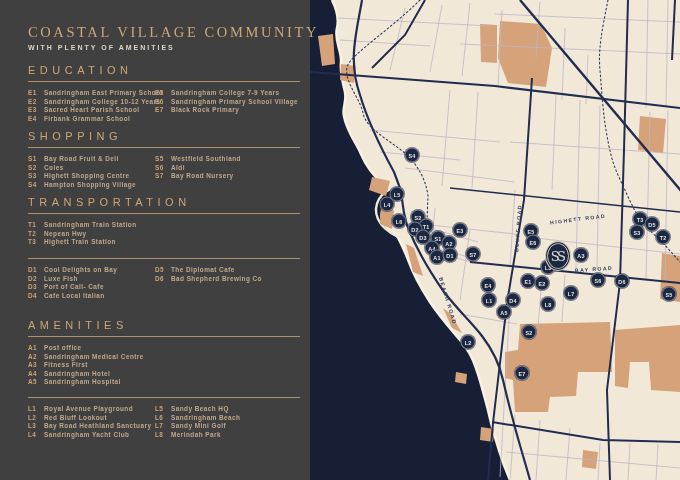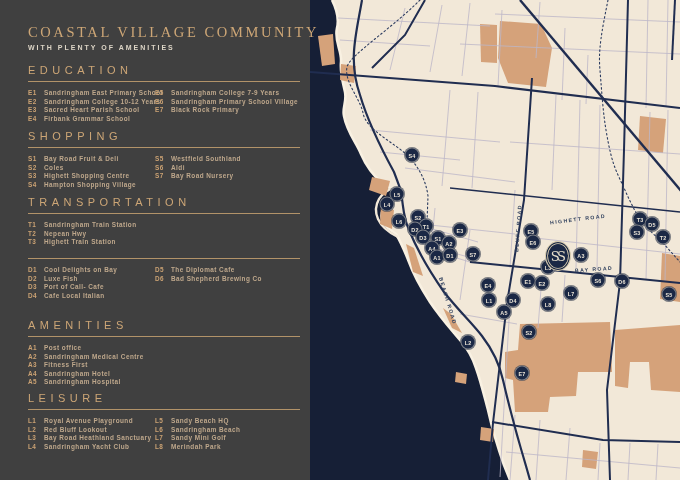--- a/index.html
+++ b/index.html
@@ -361,21 +361,20 @@
               </div>
               <div class="item">
                 <span class="code">A5</span>
                 <span class="name">Sandringham Hospital</span>
               </div>
             </div>
             <div class="col c1"></div>
           </div>
         </div>
         <div class="section" style="top: 392px;">
-          <h2>LEISURE</h2>
           <div class="rule"></div>
           <div class="cols">
             <div class="col c0">
               <div class="item">
                 <span class="code">L1</span>
                 <span class="name">Royal Avenue Playground</span>
               </div>
               <div class="item">
                 <span class="code">L2</span>
                 <span class="name">Red Bluff Lookout</span>

